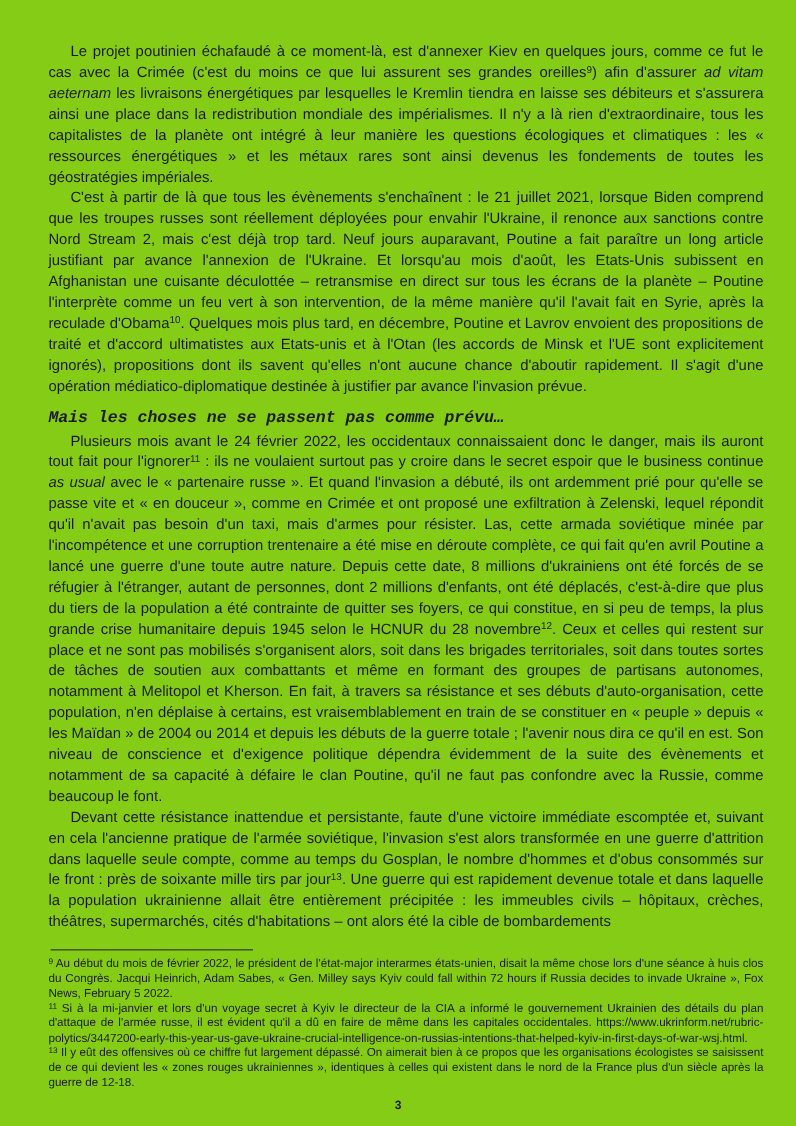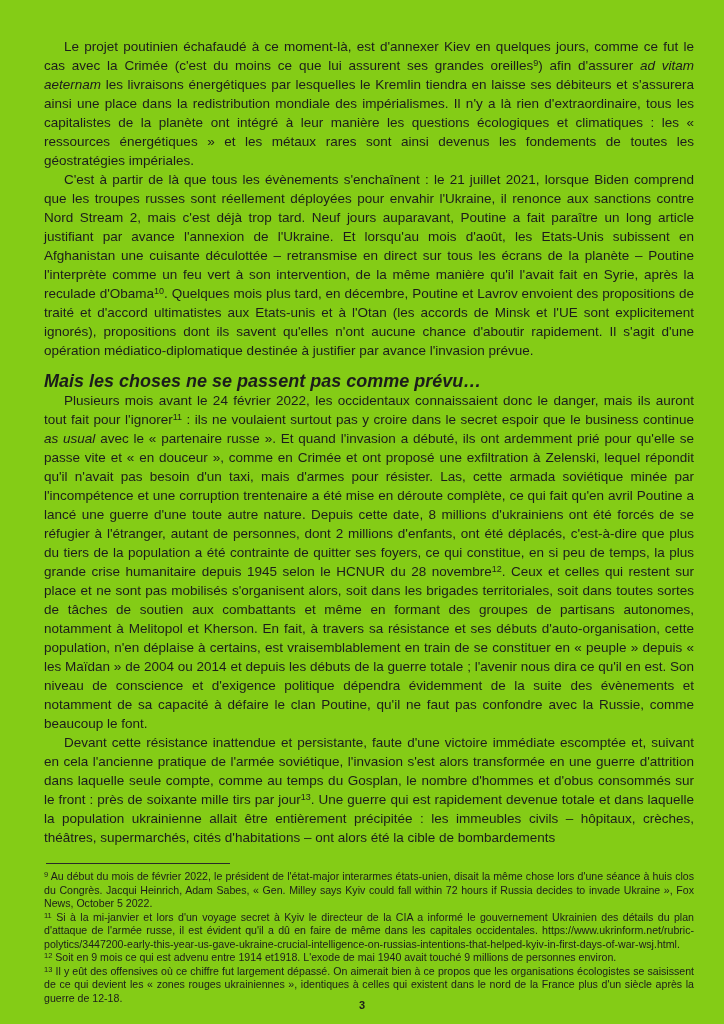--- a/index.html
+++ b/index.html
@@ -26,22 +26,23 @@
   }
   .para {
     margin: 0;
     text-indent: 20px;
   }
   .section-heading {
     margin: 11px 0 0 0;
     text-indent: 0;
     font-weight: bold;
     font-style: italic;
-    font-size: 18px;
+    font-size: 15px;
     line-height: 20px;
+    font-family: Liberation Mono, monospace;
   }
   .it { font-style: italic; }
   .sup {
     font-size: 9px;
     line-height: 0;
     vertical-align: 4px;
   }
   .footnote-sep {
     width: 184px;
     border: 0;
@@ -85,20 +86,19 @@
 
     <p class="para"><span>Plusieurs mois avant le 24 février 2022, les occidentaux connaissaient donc le danger, mais ils auront tout fait pour l'ignorer</span><sup class="sup">11</sup><span> : ils ne voulaient surtout pas y croire dans le secret espoir que le business continue </span><span class="it">as usual</span><span> avec le « partenaire russe ». Et quand l'invasion a débuté, ils ont ardemment prié pour qu'elle se passe vite et « en douceur », comme en Crimée et ont proposé une exfiltration à Zelenski, lequel répondit qu'il n'avait pas besoin d'un taxi, mais d'armes pour résister. Las, cette armada soviétique minée par l'incompétence et une corruption trentenaire a été mise en déroute complète, ce qui fait qu'en avril Poutine a lancé une guerre d'une toute autre nature. Depuis cette date, 8 millions d'ukrainiens ont été forcés de se réfugier à l'étranger, autant de personnes, dont 2 millions d'enfants, ont été déplacés, c'est-à-dire que plus du tiers de la population a été contrainte de quitter ses foyers, ce qui constitue, en si peu de temps, la plus grande crise humanitaire depuis 1945 selon le HCNUR du 28 novembre</span><sup class="sup">12</sup><span>. Ceux et celles qui restent sur place et ne sont pas mobilisés s'organisent alors, soit dans les brigades territoriales, soit dans toutes sortes de tâches de soutien aux combattants et même en formant des groupes de partisans autonomes, notamment à Melitopol et Kherson. En fait, à travers sa résistance et ses débuts d'auto-organisation, cette population, n'en déplaise à certains, est vraisemblablement en train de se constituer en « peuple » depuis « les Maïdan » de 2004 ou 2014 et depuis les débuts de la guerre totale ; l'avenir nous dira ce qu'il en est. Son niveau de conscience et d'exigence politique dépendra évidemment de la suite des évènements et notamment de sa capacité à défaire le clan Poutine, qu'il ne faut pas confondre avec la Russie, comme beaucoup le font.</span></p>
 
     <p class="para"><span>Devant cette résistance inattendue et persistante, faute d'une victoire immédiate escomptée et, suivant en cela l'ancienne pratique de l'armée soviétique, l'invasion s'est alors transformée en une guerre d'attrition dans laquelle seule compte, comme au temps du Gosplan, le nombre d'hommes et d'obus consommés sur le front : près de soixante mille tirs par jour</span><sup class="sup">13</sup><span>. Une guerre qui est rapidement devenue totale et dans laquelle la population ukrainienne allait être entièrement précipitée : les immeubles civils – hôpitaux, crèches, théâtres, supermarchés, cités d'habitations – ont alors été la cible de bombardements</span></p>
 
   </div>
 
   <hr class="footnote-sep">
 
   <div class="footnotes">
-    <p class="footnote"><sup class="fnsup">9</sup> <span>Au début du mois de février 2022, le président de l'état-major interarmes états-unien, disait la même chose lors d'une séance à huis clos du Congrès. Jacqui Heinrich, Adam Sabes, « Gen. Milley says Kyiv could fall within 72 hours if Russia decides to invade Ukraine », Fox News, October 5 2022.</span></p>
+    <p class="footnote"><sup class="fnsup">9</sup> <span>Au début du mois de février 2022, le président de l'état-major interarmes états-unien, disait la même chose lors d'une séance à huis clos du Congrès. Jacqui Heinrich, Adam Sabes, « Gen. Milley says Kyiv could fall within 72 hours if Russia decides to invade Ukraine », Fox News, February 5 2022.</span></p>
     <p class="footnote"><sup class="fnsup">11</sup> <span>Si à la mi-janvier et lors d'un voyage secret à Kyiv le directeur de la CIA a informé le gouvernement Ukrainien des détails du plan d'attaque de l'armée russe, il est évident qu'il a dû en faire de même dans les capitales occidentales. https://www.ukrinform.net/rubric-polytics/3447200-early-this-year-us-gave-ukraine-crucial-intelligence-on-russias-intentions-that-helped-kyiv-in-first-days-of-war-wsj.html.</span></p>
-    <p class="footnote"><sup class="fnsup">12</sup> <span>Soit en 9 mois ce qui est advenu entre 1914 et1918. L'exode de mai 1940 avait touché 9 millions de personnes environ.</span></p>
     <p class="footnote"><sup class="fnsup">13</sup> <span>Il y eût des offensives où ce chiffre fut largement dépassé. On aimerait bien à ce propos que les organisations écologistes se saisissent de ce qui devient les « zones rouges ukrainiennes », identiques à celles qui existent dans le nord de la France plus d'un siècle après la guerre de 12-18.</span></p>
   </div>
 
   <div class="page-number">3</div>
 </div>
 
 </body></html>

